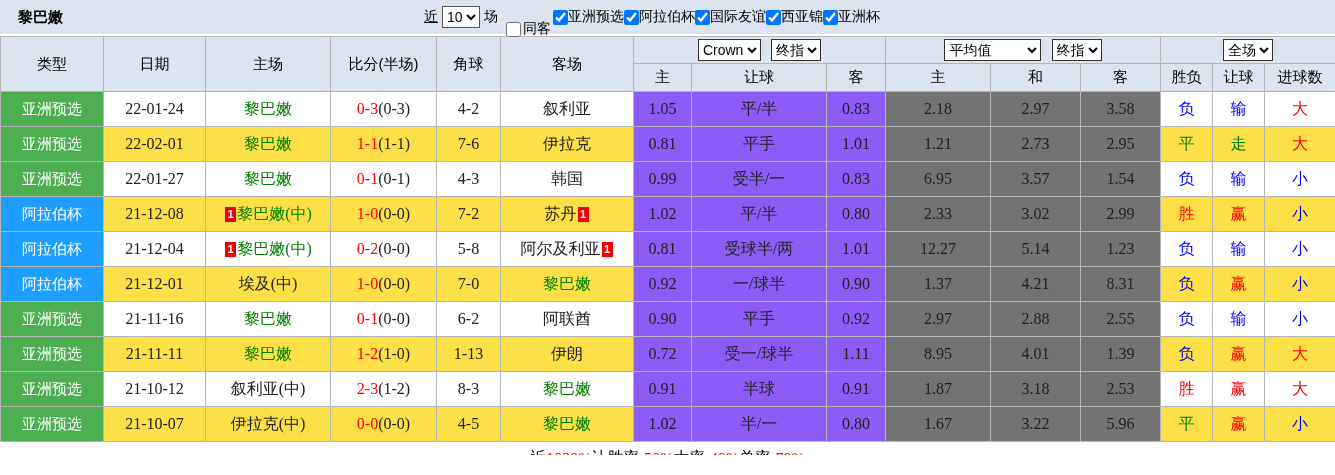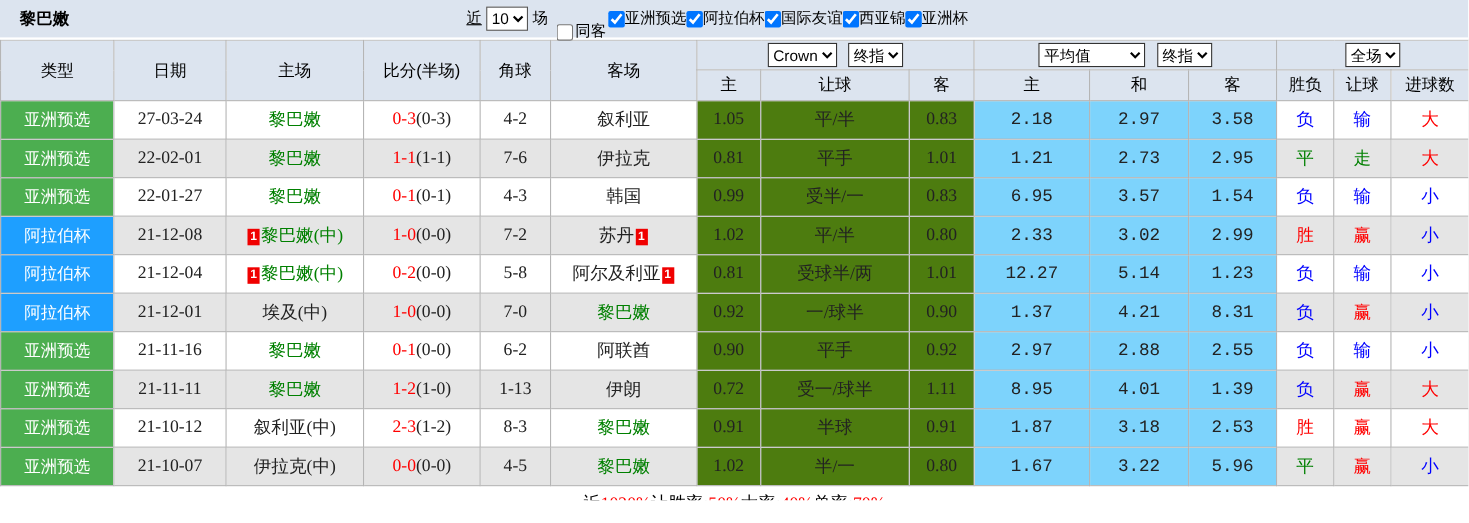--- a/index.html
+++ b/index.html
@@ -24,23 +24,23 @@
   
   table { border-collapse:collapse; table-layout:fixed; width:1335px; }
   th, td { border:1px solid #b5b5b5; text-align:center; white-space:nowrap; overflow:hidden; padding:0; }
   thead th { background:#dce4ef; font-size:15px; font-weight:normal; color:#000; }
   tr.h1 th { height:27px; }
   tr.h2 th { height:28px; }
   .dd-cell select { font-size:14px; height:22px; border:1px solid #333; background:#fff; margin:0 3px; }
 
   tbody td { height:35px; font-size:16px; color:#222;
              font-family:"Liberation Serif","DejaVu Serif",serif; }
-  tr.even td.plain { background:#e5e5e5; }
-  td.c-cream { background:#4d7c0f;margin-left:48px; }
-  td.c-blue  { background:#7dd3fc;font-family:Liberation Mono, monospace; }
+  tr.even td.plain { background:#fde047; }
+  td.c-cream { background:#8b5cf6;margin-left:48px; }
+  td.c-blue  { background:#737373; }
   td.badge-green { background:#4cae50; color:#fff; font-family:"Liberation Sans",sans-serif; font-size:15px; }
   td.badge-blue  { background:#1e9fff; color:#fff; font-family:"Liberation Sans",sans-serif; font-size:15px; }
 
   .self { color:#008000; }
   .ft { color:#ff0000; }
   .ht { color:#222; }
   .r-red { color:#ff0000; }
   .r-blue { color:#0000ff; }
   .r-green { color:#008000; }
   .redcard { display:inline-block; background:#f00000; color:#fff; width:11px; height:15px;
@@ -150,21 +150,21 @@
         <th>和</th>
         <th>客</th>
         <th>胜负</th>
         <th>让球</th>
         <th>进球数</th>
       </tr>
     </thead>
     <tbody>
         <tr>
           <td class="badge-green">亚洲预选</td>
-          <td class="plain">27-03-24</td>
+          <td class="plain">22-01-24</td>
           <td class="plain"><span class="self">黎巴嫩</span></td>
           <td class="plain"><span class="ft">0-3</span><span class="ht">(0-3)</span></td>
           <td class="plain">4-2</td>
           <td class="plain"><span>叙利亚</span></td>
           <td class="c-cream">1.05</td>
           <td class="c-cream">平/半</td>
           <td class="c-cream">0.83</td>
           <td class="c-blue">2.18</td>
           <td class="c-blue">2.97</td>
           <td class="c-blue">3.58</td>

